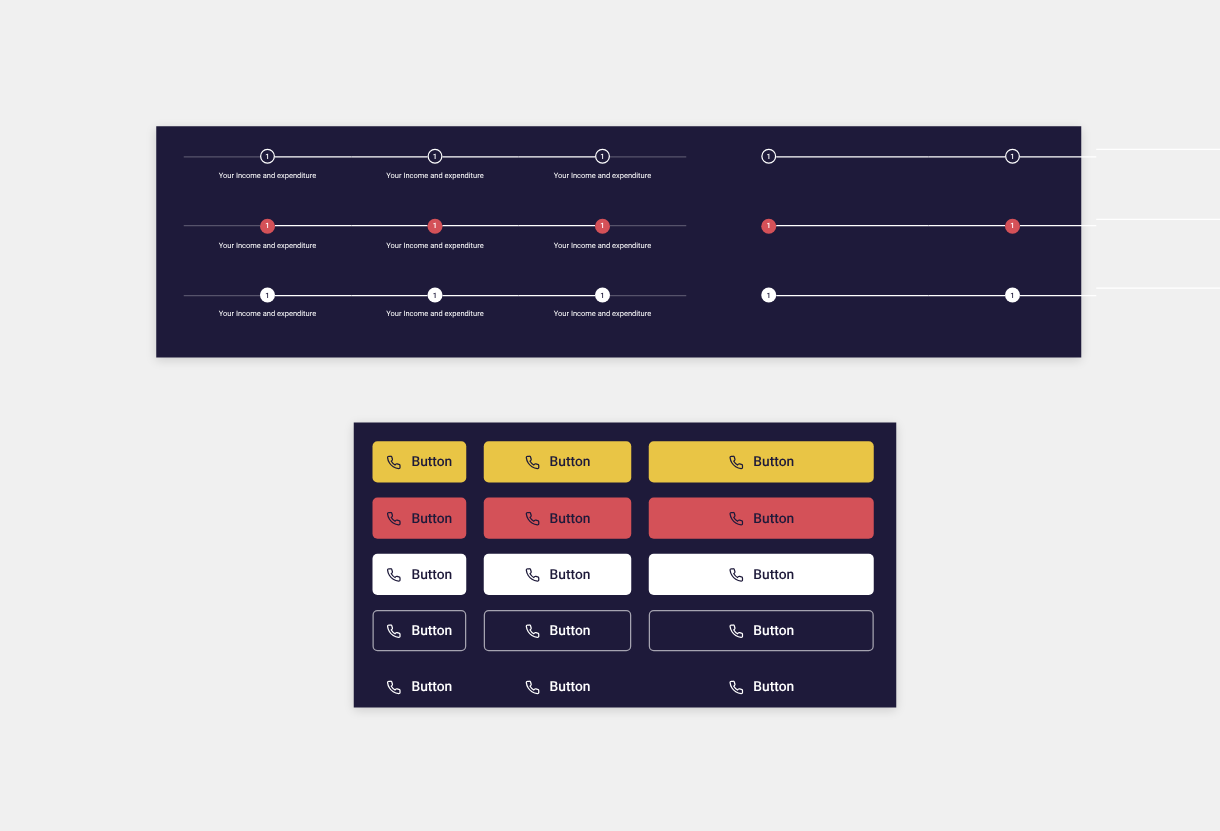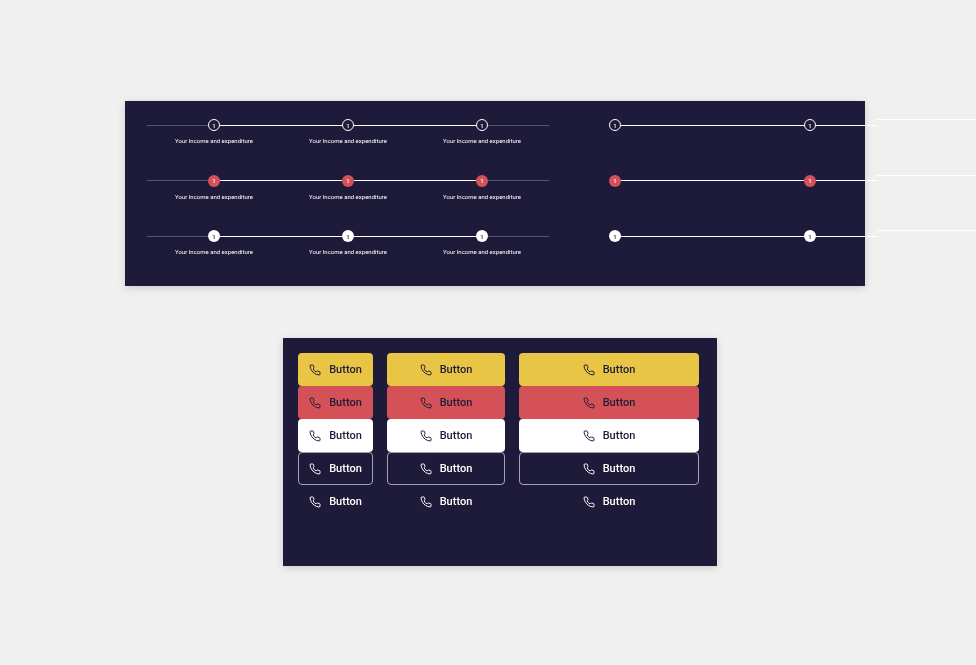--- a/index.html
+++ b/index.html
@@ -89,21 +89,21 @@
 
   .panel-buttons {
     left: 283px;
     top: 338px;
     width: 434px;
     height: 228px;
     padding: 15px;
     display: grid;
     grid-template-columns: 75px 118px 180px;
     grid-template-rows: repeat(5, 33px);
-    gap: 0 14px;
+    gap: 12px 14px;
   }
   .btn {
     display: flex;
     align-items: center;
     justify-content: center;
     gap: 8px;
     border-radius: 4px;
     font-size: 11px;
     font-weight: 500;
     cursor: pointer;

